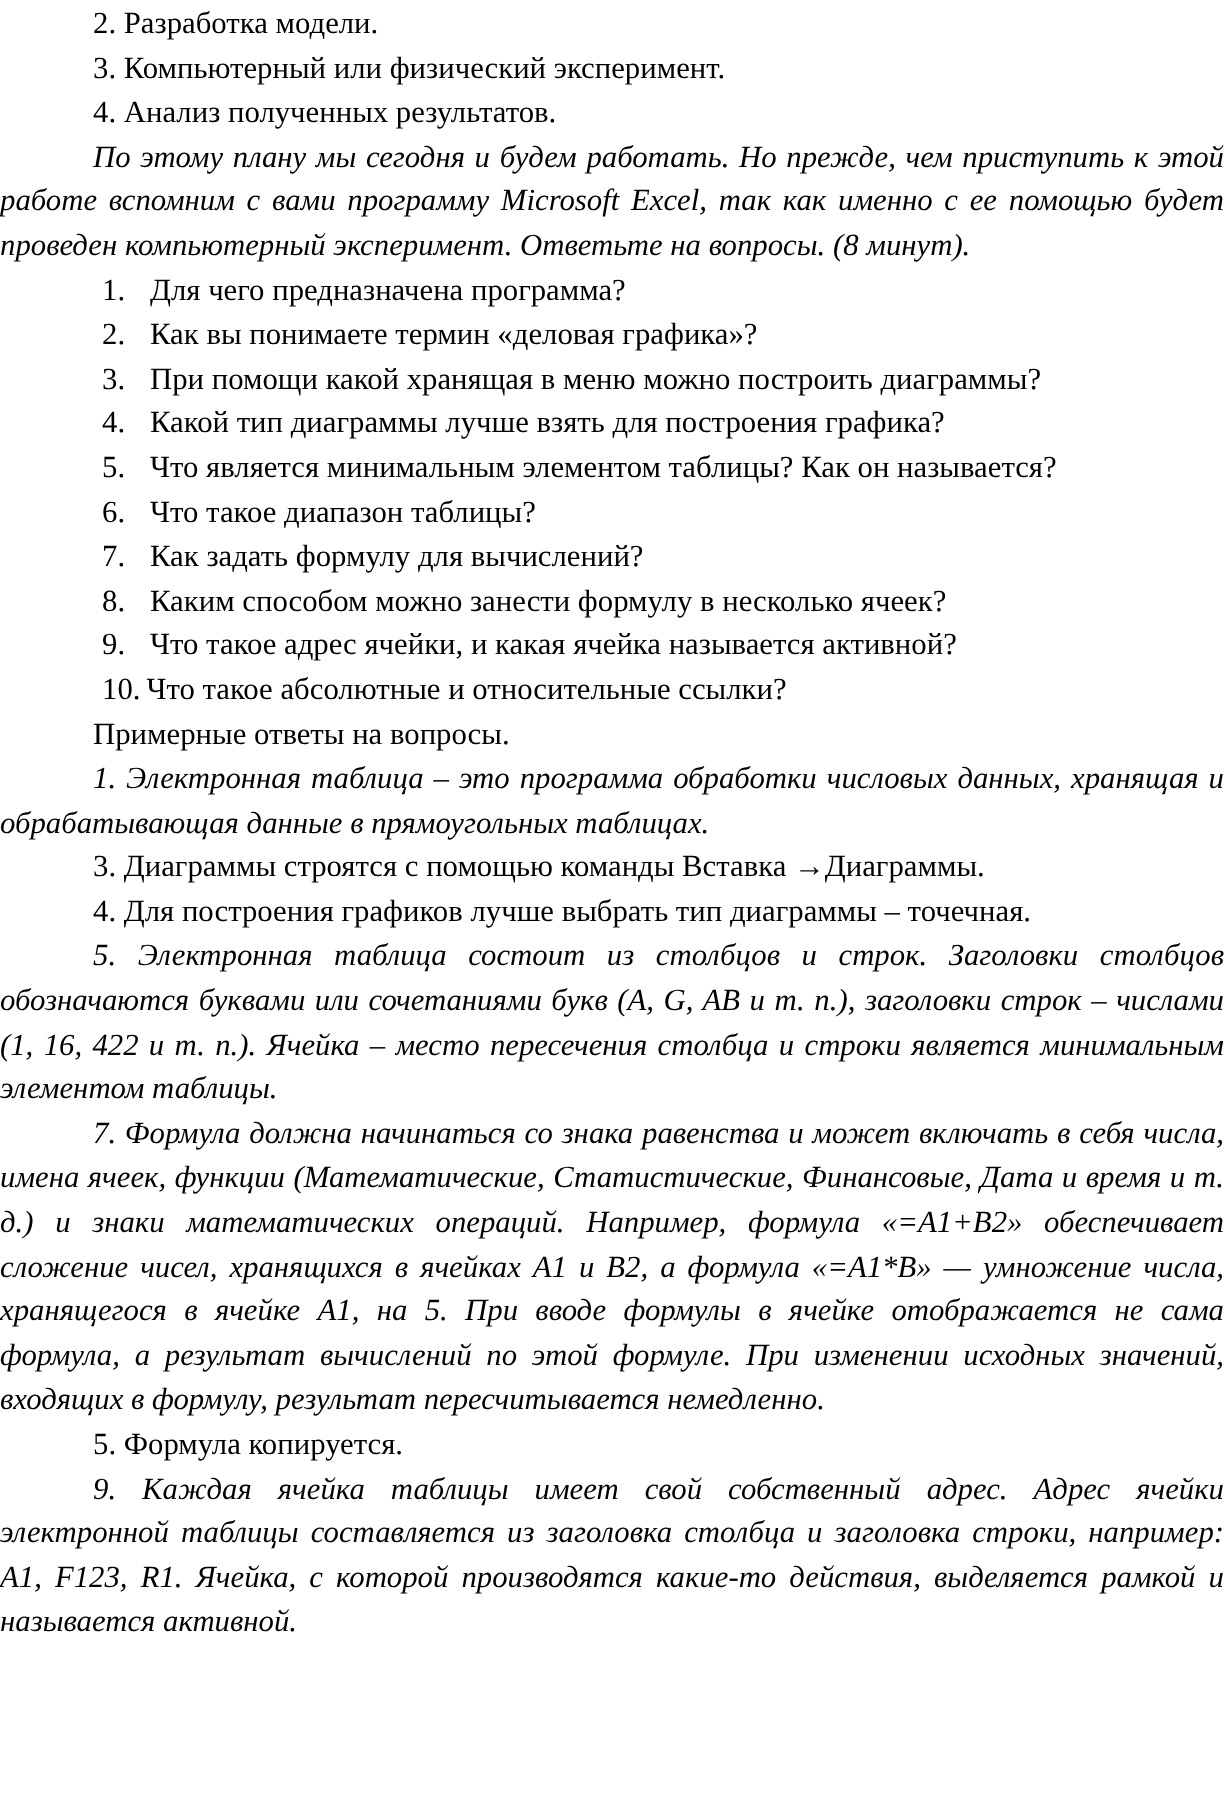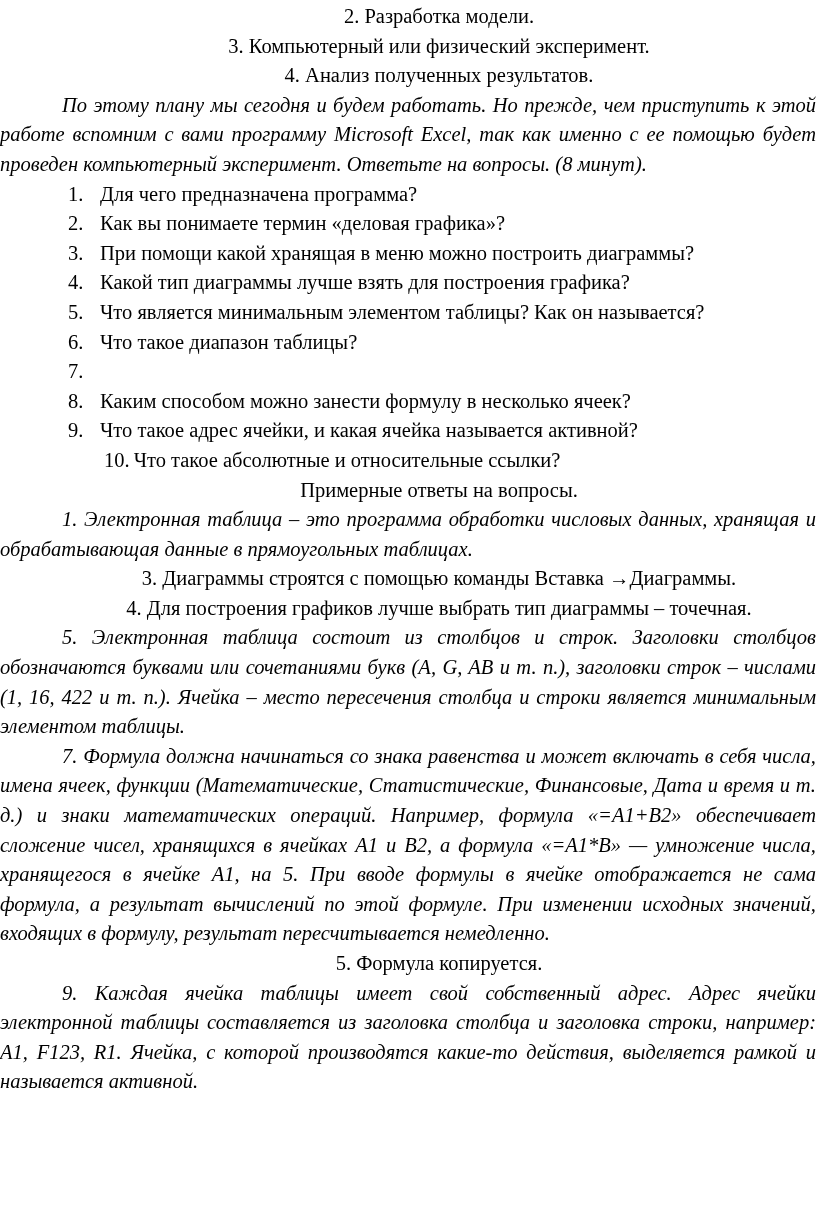--- a/index.html
+++ b/index.html
@@ -3,25 +3,25 @@
 <meta charset="utf-8">
 <style>
   html, body { margin:0; padding:0; background:#ffffff; }
   body { width:816px; height:1210px; overflow:hidden; position:relative; }
   .page {
     position:absolute; left:0; top:2px; width:816px;
     font-family:"Liberation Serif", serif; font-size:20.5px; color:#000;
     line-height:29.6px;
   }
   .p { text-align:justify; text-indent:62px; margin:0; }
-  .p.plain { text-align:center; }
+  .p.plain { text-align:left; }
   .p.last { text-align-last:left;font-style:italic; }
   .q { margin:0; padding-left:68px; display:flex; white-space:nowrap; }
   .q .num { display:inline-block; width:32px; }
-  .q.ten .num { width:auto; margin-right:4px;margin-left:36px; }
+  .q.ten .num { width:auto; margin-right:4px; }
 </style>
 </head>
 <body>
 
 <div class="page">
   <p class="p plain">2. Разработка модели.</p>
   <p class="p plain">3. Компьютерный или физический эксперимент.</p>
   <p class="p plain">4. Анализ полученных результатов.</p>
   <p class="p last">По этому плану мы сегодня и будем работать. Но прежде, чем приступить к этой работе вспомним с вами программу Microsoft Excel, так как именно с ее помощью будет проведен компьютерный эксперимент. Ответьте на вопросы. (8 минут).</p>
 
@@ -45,20 +45,21 @@
     <div class="q">
         <span class="num">5.</span>
         <span>Что является минимальным элементом таблицы? Как он называется?</span>
       </div>
     <div class="q">
         <span class="num">6.</span>
         <span>Что такое диапазон таблицы?</span>
       </div>
     <div class="q">
         <span class="num">7.</span>
+        <span>Как задать формулу для вычислений?</span>
       </div>
     <div class="q">
         <span class="num">8.</span>
         <span>Каким способом можно занести формулу в несколько ячеек?</span>
       </div>
     <div class="q">
         <span class="num">9.</span>
         <span>Что такое адрес ячейки, и какая ячейка называется активной?</span>
       </div>
     <div class="q ten">

